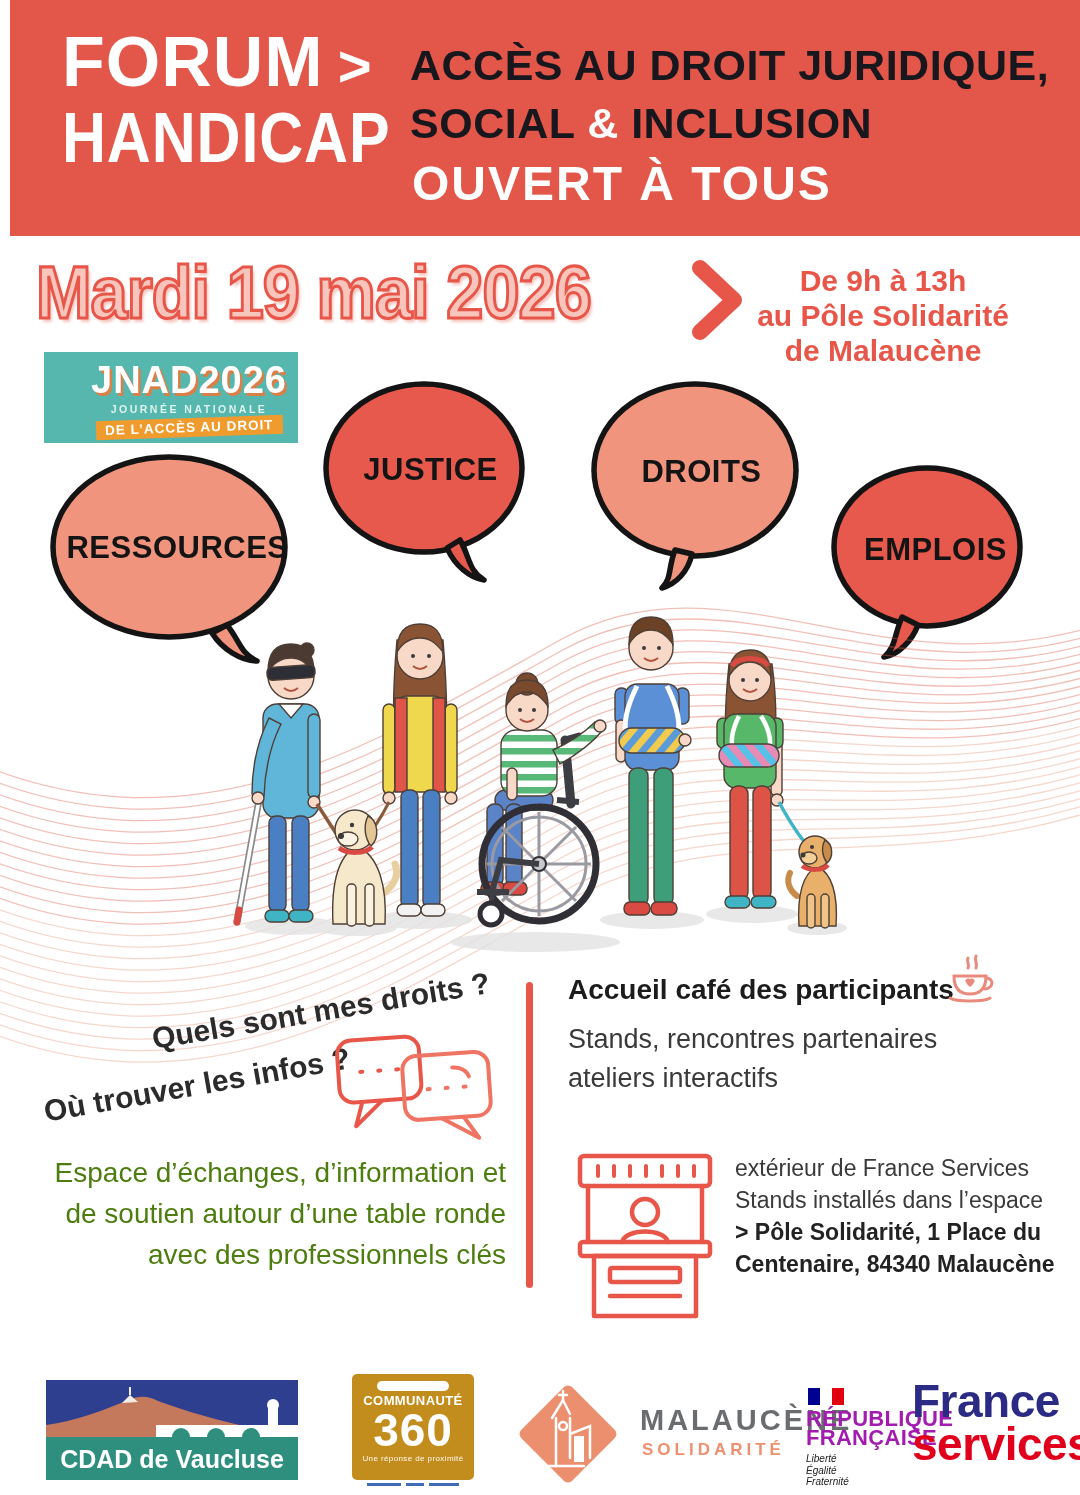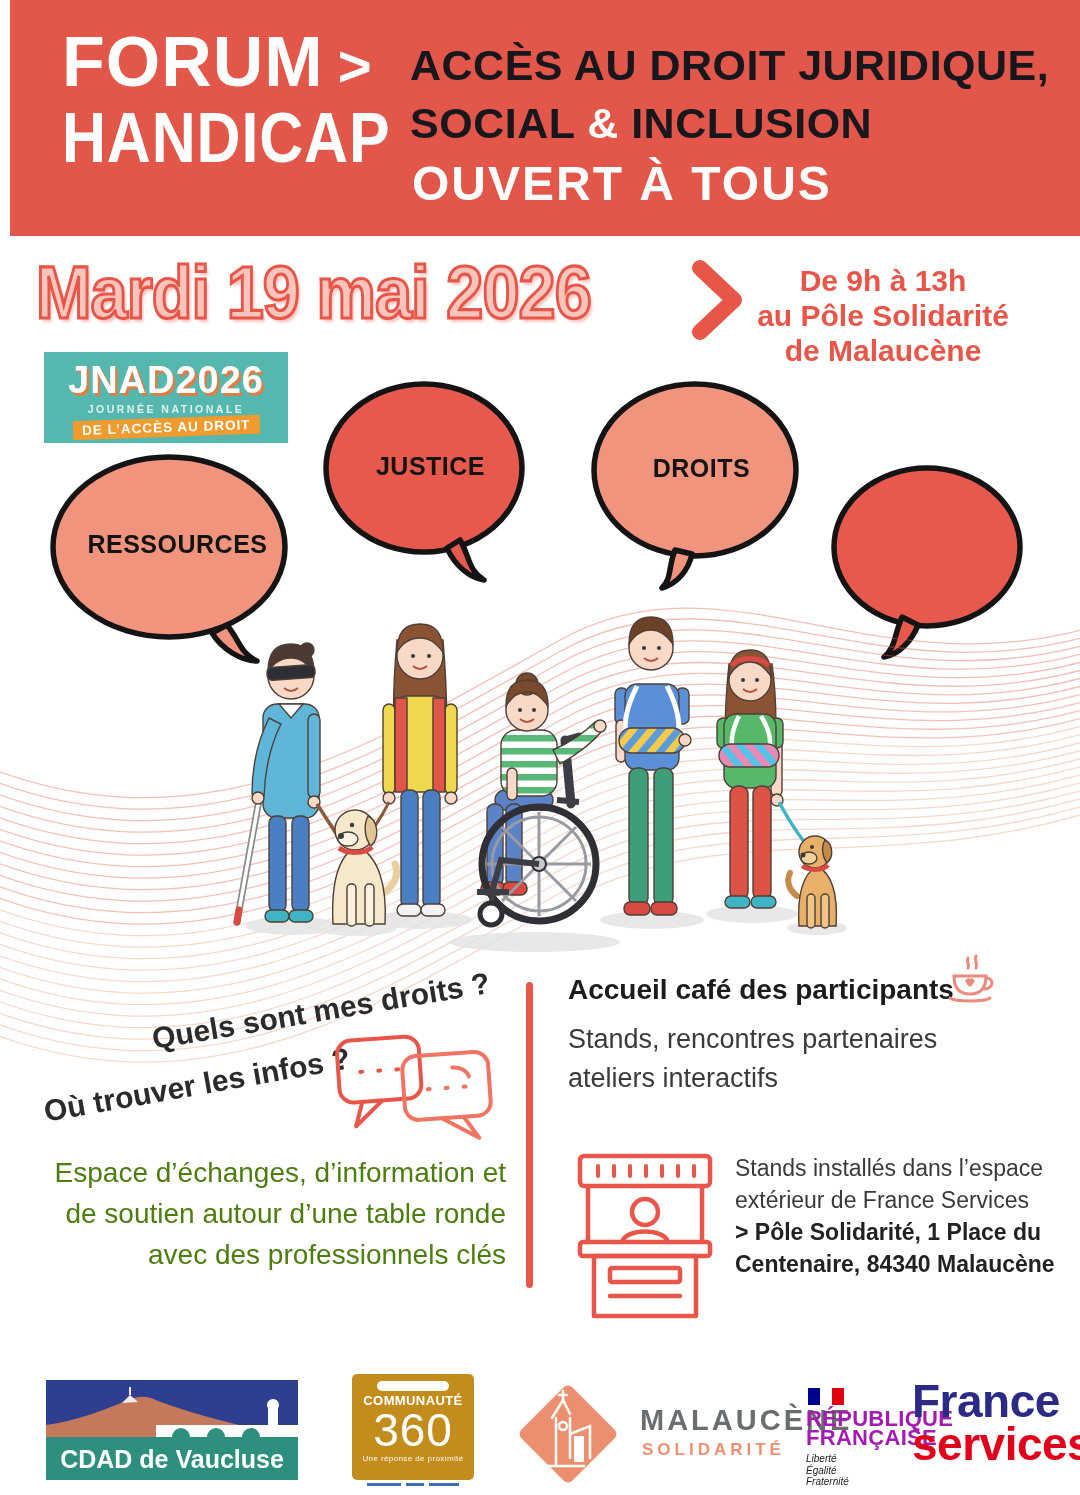--- a/index.html
+++ b/index.html
@@ -19,47 +19,47 @@
 
   
   .date-text{position:absolute;left:36px;top:250px;font-size:74px;font-weight:bold;color:#f7c5bc;
              -webkit-text-stroke:3.2px #e8564a;letter-spacing:-1px;white-space:nowrap;
              transform:scaleX(.9);transform-origin:left;text-shadow:3px 4px 3px rgba(231,110,96,.40);}
   .date-chevron{position:absolute;left:690px;top:258px;}
   .time-block{position:absolute;left:748px;top:263px;width:270px;text-align:center;color:#e8564a;
               font-size:30px;font-weight:bold;line-height:35px;}
 
   
-  .jnad{position:absolute;left:44px;top:352px;width:244px;height:91px;background:#55b7ae;text-align:center;}
+  .jnad{position:absolute;left:44px;top:352px;width:218px;height:91px;background:#55b7ae;text-align:center;padding-left:36px;}
   .jnad-title{font-size:38px;font-weight:bold;color:#fff;letter-spacing:1px;padding-top:7px;
               text-shadow:2.5px 2.5px 0 rgba(232,122,62,.9);}
   .jnad-sub1{font-size:10.5px;color:#def2ee;letter-spacing:2.5px;font-weight:bold;margin-top:1px;}
   .jnad-sub2{display:inline-block;background:#f09b2e;color:#fff;font-weight:bold;font-size:13.5px;
              padding:2px 9px;margin-top:3px;letter-spacing:1px;transform:rotate(-2deg);}
 
   
   .bubble{position:absolute;}
   .bubble svg{position:absolute;inset:0;}
-  .bubble-label{position:absolute;left:12px;right:0;text-align:center;font-weight:bold;font-size:25px;color:#141414;letter-spacing:.5px;}
+  .bubble-label{position:absolute;left:12px;right:0;text-align:center;font-weight:bold;font-size:31px;color:#141414;letter-spacing:.5px;}
 
   
   .divider{position:absolute;left:526px;top:982px;width:7px;height:306px;background:#e8564a;border-radius:4px;}
   .q1{position:absolute;left:150px;top:994px;font-size:30px;font-weight:bold;color:#2b2b2b;transform:rotate(-9.5deg);white-space:nowrap;}
   .q2{position:absolute;left:42px;top:1068px;font-size:30px;font-weight:bold;color:#2b2b2b;transform:rotate(-10deg);white-space:nowrap;}
   .left-par{position:absolute;left:24px;top:1152px;width:482px;text-align:right;font-size:28px;line-height:41px;color:#4d7c0f;}
   .rc-head{position:absolute;left:568px;top:974px;font-size:28px;font-weight:bold;color:#1c1c1c;white-space:nowrap;}
   .rc-par{position:absolute;left:568px;top:1020px;font-size:27px;line-height:39px;color:#3a3a3a;}
   .loc{position:absolute;left:735px;top:1152px;width:320px;font-size:23px;line-height:32px;color:#3a3a3a;}
   .loc-bold{font-weight:bold;color:#222;}
 
   
   .c360{position:absolute;left:352px;top:1374px;width:122px;height:106px;background:#c28d1d;border-radius:5px;text-align:center;color:#fff;}
   .c360-pill{width:72px;height:10px;background:#fff;border-radius:5px;margin:7px auto 2px;}
   .c360-t{font-size:13px;font-weight:bold;letter-spacing:.4px;}
-  .c360-n{font-size:46px;font-weight:normal;line-height:44px;letter-spacing:1px;}
+  .c360-n{font-size:46px;font-weight:bold;line-height:44px;letter-spacing:1px;}
   .c360-tag{font-size:8px;opacity:.95;margin-top:2px;letter-spacing:.4px;}
   .c360-bars{position:absolute;left:352px;top:1483px;width:122px;display:flex;justify-content:center;gap:5px;}
   .c360-bars div{height:3px;background:#3f6ab8;}
   .mal-name{position:absolute;left:640px;top:1404px;font-size:29px;font-weight:bold;color:#6a6d70;letter-spacing:3px;white-space:nowrap;}
   .mal-sub{position:absolute;left:642px;top:1440px;font-size:17px;font-weight:bold;color:#ee9070;letter-spacing:4px;white-space:nowrap;}
   .rf{position:absolute;left:806px;top:1388px;}
   .rf-flag{display:flex;margin-bottom:4px;margin-left:2px;}
   .rf-flag span{width:12px;height:17px;display:block;}
   .rf-l{font-size:22px;font-weight:bold;color:#a21caf;line-height:19px;letter-spacing:.3px;}
   .rf-motto{margin-top:6px;font-family:Liberation Sans, sans-serif;font-style:italic;font-size:10px;line-height:11.5px;color:#222;}
@@ -127,20 +127,21 @@
     </svg>
     <div class="bubble-label" style="top:78px;">RESSOURCES</div>
   </div>
   <div class="bubble" style="left:822px;top:462px;width:215px;height:205px;">
     <svg viewBox="0 0 215 205">
       <g stroke="#141414" stroke-width="5.5" fill="#e7594d" stroke-linejoin="round">
         <ellipse cx="105" cy="85" rx="93" ry="79"></ellipse>
         <path d="M80,155 C72,173 74,185 62,195 C76,193 90,179 96,163 Z"></path>
       </g>
     </svg>
+    <div class="bubble-label" style="top:70px;">EMPLOIS</div>
   </div>
 
   <svg id="wavy-svg" class="abs" style="left:0;top:560px;" width="1080" height="660" viewBox="0 0 1080 660">
       <path d="M -30 200 C 200 300, 380 180, 560 80 C 730 -15, 880 140, 1115 60" fill="none" stroke="#dd5f4c" stroke-opacity="0.40" stroke-width="1.3"></path>
       <path d="M -30 211.5 C 200 311.5, 380 191.5, 560 91.5 C 730 -3.5, 880 148, 1115 68" fill="none" stroke="#dd5f4c" stroke-opacity="0.40" stroke-width="1.3"></path>
       <path d="M -30 223 C 200 323, 380 203, 560 103 C 730 8, 880 156, 1115 76" fill="none" stroke="#dd5f4c" stroke-opacity="0.40" stroke-width="1.3"></path>
       <path d="M -30 234.5 C 200 334.5, 380 214.5, 560 114.5 C 730 19.5, 880 164, 1115 84" fill="none" stroke="#dd5f4c" stroke-opacity="0.40" stroke-width="1.3"></path>
       <path d="M -30 246 C 200 346, 380 226, 560 126 C 730 31, 880 172, 1115 92" fill="none" stroke="#dd5f4c" stroke-opacity="0.40" stroke-width="1.3"></path>
       <path d="M -30 257.5 C 200 357.5, 380 237.5, 560 137.5 C 730 42.5, 880 180, 1115 100" fill="none" stroke="#dd5f4c" stroke-opacity="0.40" stroke-width="1.3"></path>
       <path d="M -30 269 C 200 369, 380 249, 560 149 C 730 54, 880 188, 1115 108" fill="none" stroke="#dd5f4c" stroke-opacity="0.40" stroke-width="1.3"></path>
@@ -390,22 +391,22 @@
       <circle cx="73" cy="62" r="13"></circle>
       <path d="M50,92 C54,78 92,78 96,92"></path>
       <rect x="8" y="92" width="130" height="14" rx="3"></rect>
       <rect x="22" y="106" width="102" height="60"></rect>
       <rect x="38" y="118" width="70" height="14" rx="2"></rect>
       <path d="M38,146 L108,146"></path>
     </g>
   </svg>
 
   <div class="loc">
+    <div>extérieur de France Services</div>
     <div>Stands installés dans l’espace</div>
-    <div>extérieur de France Services</div>
     <div class="loc-bold">&gt; Pôle Solidarité, 1 Place du</div>
     <div class="loc-bold">Centenaire, 84340 Malaucène</div>
   </div>
 
   <svg class="abs" style="left:46px;top:1380px;" width="252" height="100" viewBox="0 0 252 100">
     <rect x="0" y="0" width="252" height="57" fill="#2e3f8f"></rect>
     <path d="M0,57 L0,45 C30,41 55,31 80,21 C92,16 100,15 112,21 C150,35 200,49 252,55 L252,57 Z" fill="#c4795c"></path>
     <path d="M76,23 L84,15 L92,22 Z" fill="#f2ece6"></path>
     <path d="M84,15 L84,7" stroke="#f2ece6" stroke-width="2"></path>
     <rect x="110" y="45" width="142" height="12" fill="#ffffff"></rect>

